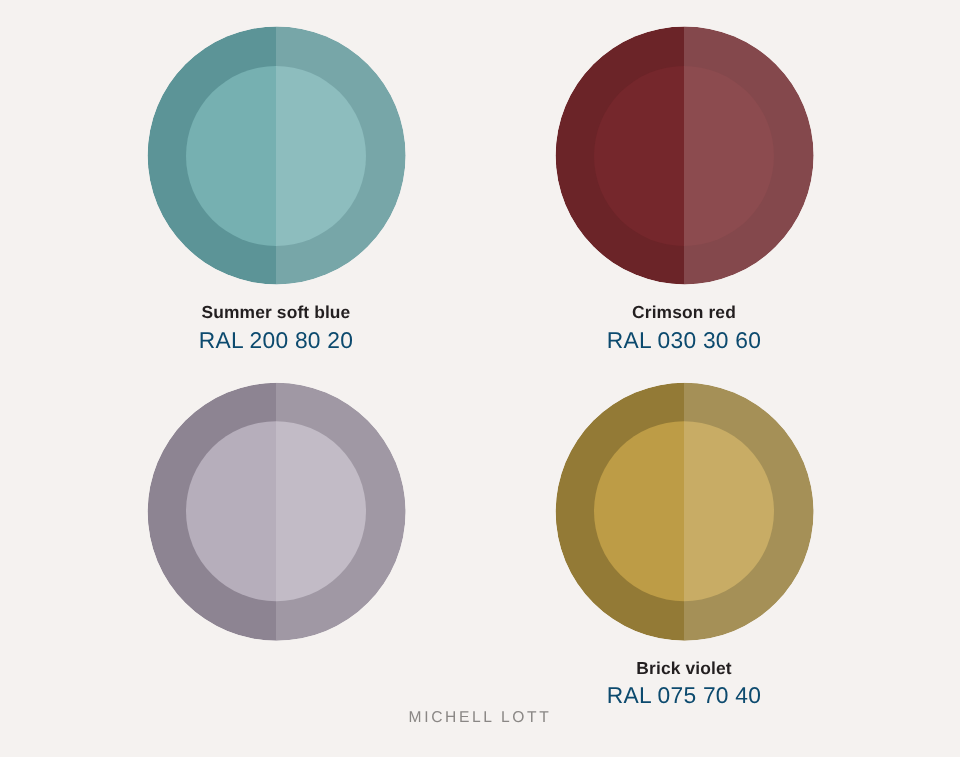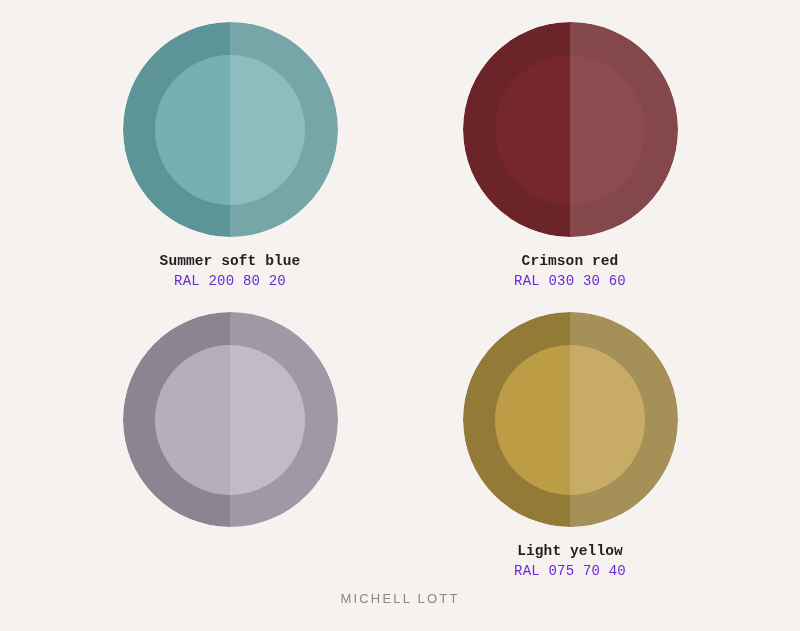--- a/index.html
+++ b/index.html
@@ -29,21 +29,20 @@
 
   .swatch-grid {
     width: 640px;
     margin-top: 22px;
     display: grid;
     grid-template-columns: 1fr 1fr;
     grid-template-rows: auto auto;
     column-gap: 40px;
     row-gap: 22px;
     justify-items: center;
-    font-family: Liberation Mono, monospace;
   }
 
   .swatch {
     display: flex;
     flex-direction: column;
     align-items: center;
     width: 280px;
   }
 
   
@@ -93,25 +92,26 @@
   }
 
   .swatch-name {
     font-size: 14.5px;
     font-weight: bold;
     color: #231f20;
     letter-spacing: 0.1px;
   }
 
   .swatch-code {
-    font-size: 14px;
+    font-size: 19px;
     font-weight: normal;
-    color: #6d28d9;
+    color: #0c4a6e;
     letter-spacing: 0.2px;
     margin-top: 2px;
+    text-align: right;
   }
 
   
   .board-footer {
     position: absolute;
     left: 0;
     right: 0;
     bottom: 24px;
     text-align: center;
   }
@@ -162,21 +162,21 @@
       </div>
     </div>
 
     <div class="swatch">
       <div class="disc">
         <div class="disc-outer" style="background: rgb(147, 122, 54);"></div>
         <div class="disc-inner" style="background: rgb(189, 156, 70);"></div>
         <div class="disc-highlight"></div>
       </div>
       <div class="swatch-caption">
-        <div class="swatch-name">Light yellow</div>
+        <div class="swatch-name">Brick violet</div>
         <div class="swatch-code">RAL 075 70 40</div>
       </div>
     </div>
 
   </div>
 
   <div class="board-footer">
     <span class="footer-credit">MICHELL LOTT</span>
   </div>
 

